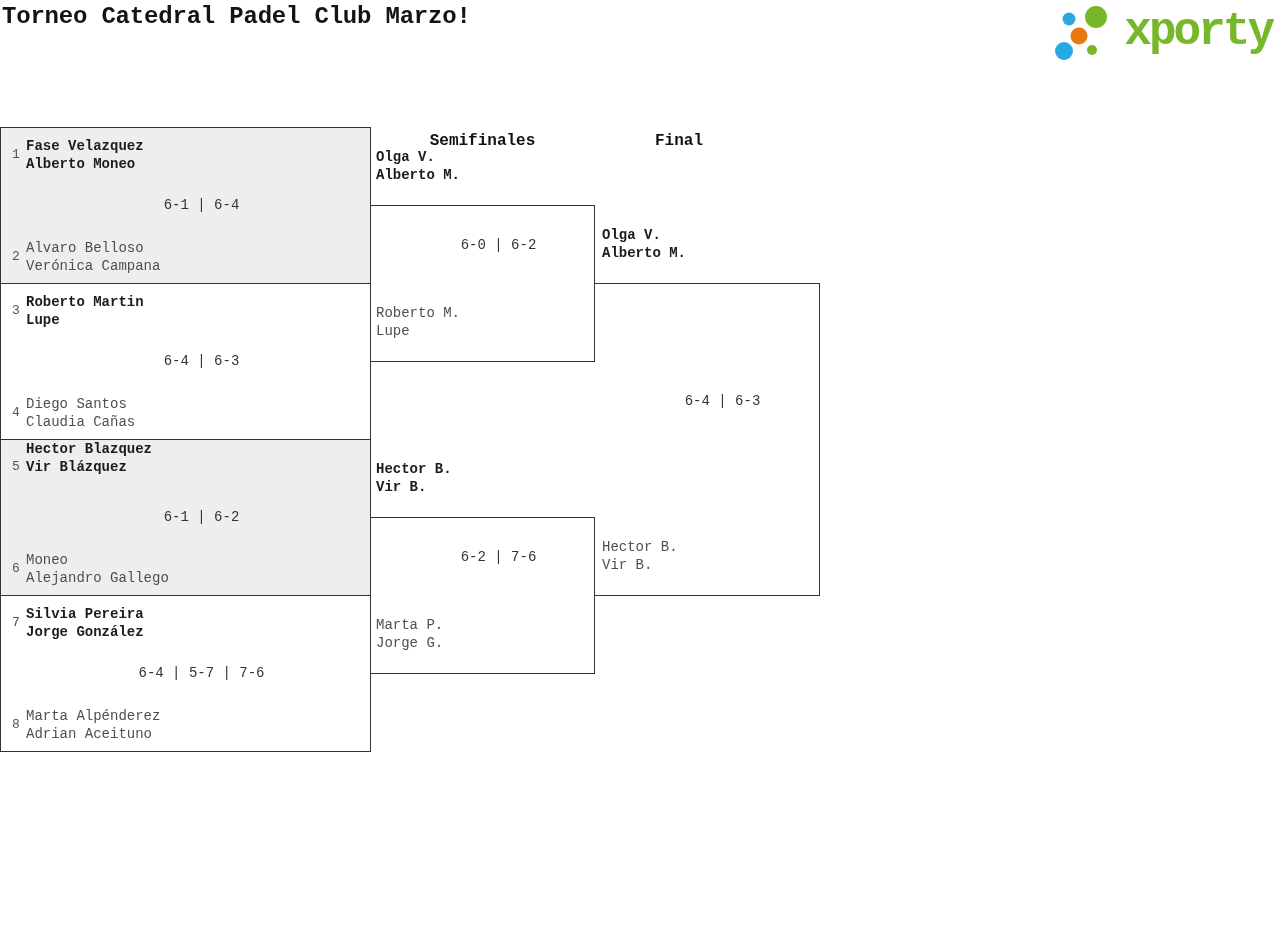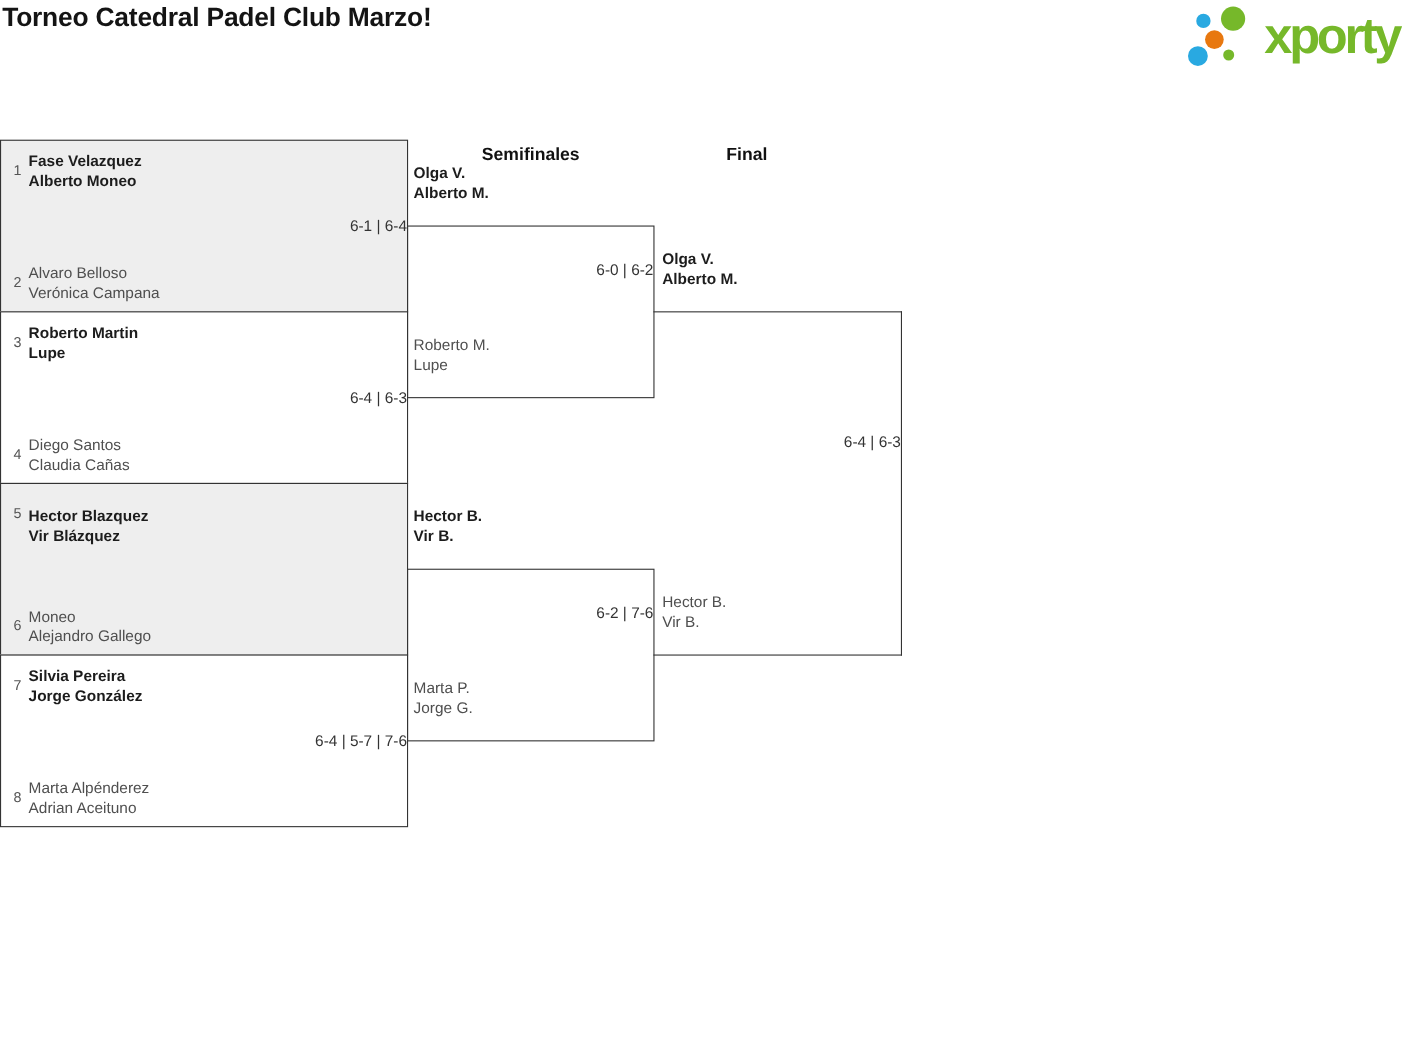--- a/index.html
+++ b/index.html
@@ -10,21 +10,21 @@
     --loser:#4f4f4f;
     --seed:#555555;
     --score:#333333;
     --green:#76b82a;
     --blue:#29a9e1;
     --orange:#e8780f;
   }
   *{margin:0;padding:0;box-sizing:border-box;}
   html,body{width:1280px;height:949px;background:#ffffff;overflow:hidden;
     font-family:"Liberation Sans","DejaVu Sans",sans-serif;}
-  .page{position:relative;width:1280px;height:949px;}
+  .page{position:relative;width:1280px;height:949px;font-family:Liberation Mono, monospace;}
 
   
   .title{position:absolute;left:2px;top:1px;font-size:24px;line-height:31px;
     font-weight:700;color:var(--ink);letter-spacing:-0.2px;}
   .logo{position:absolute;top:3px;right:8px;display:flex;align-items:center;}
   .logo .wordmark{font-size:46px;font-weight:800;color:var(--green);
     letter-spacing:-3px;line-height:62px;margin-left:12px;margin-top:-4px;}
 
   
   .round-header{position:absolute;top:96px;font-size:16px;font-weight:700;
@@ -41,21 +41,21 @@
   .box.final{left:594px;width:226px;height:313px;border-left:none;background:transparent;}
 
   .seed{position:absolute;left:7px;width:16px;text-align:center;
     font-size:13px;line-height:18px;color:var(--seed);}
   .team{position:absolute;font-size:14px;line-height:18px;white-space:nowrap;}
   .team.winner{color:var(--winner);font-weight:700;}
   .team.loser{color:var(--loser);font-weight:400;}
   .box.qf .team{left:25px;}
   .box.sf .team{left:5px;}
   .box.final .team{left:8px;}
-  .score{position:absolute;left:0;width:100%;text-align:right;
+  .score{position:absolute;left:16px;width:100%;text-align:center;
     font-size:14px;line-height:18px;color:var(--score);}
 </style>
 </head>
 <body>
 
 <div class="page">
 
   <div class="title">
     <div>Torneo Catedral Padel Club Marzo!</div>
   </div>
@@ -98,24 +98,25 @@
     <div class="score" style="top:68px">6-4 | 6-3</div>
     <span class="seed" style="top:120px">4</span>
     <div class="team loser" style="top:111px">
       <div>Diego Santos</div>
       <div>Claudia Cañas</div>
     </div>
   </div>
 
   <div class="box qf shade" style="top:439px">
     <span class="seed" style="top:18px">5</span>
-    <div class="team winner" style="top:20px">
+    <div class="team winner" style="top:0">
       <div>Hector Blazquez</div>
       <div>Vir Blázquez</div>
     </div>
+    <div class="score" style="top:68px">6-1 | 6-2</div>
     <span class="seed" style="top:120px">6</span>
     <div class="team loser" style="top:111px">
       <div>Moneo</div>
       <div>Alejandro Gallego</div>
     </div>
   </div>
 
   <div class="box qf" style="top:595px">
     <span class="seed" style="top:18px">7</span>
     <div class="team winner" style="top:9px">

